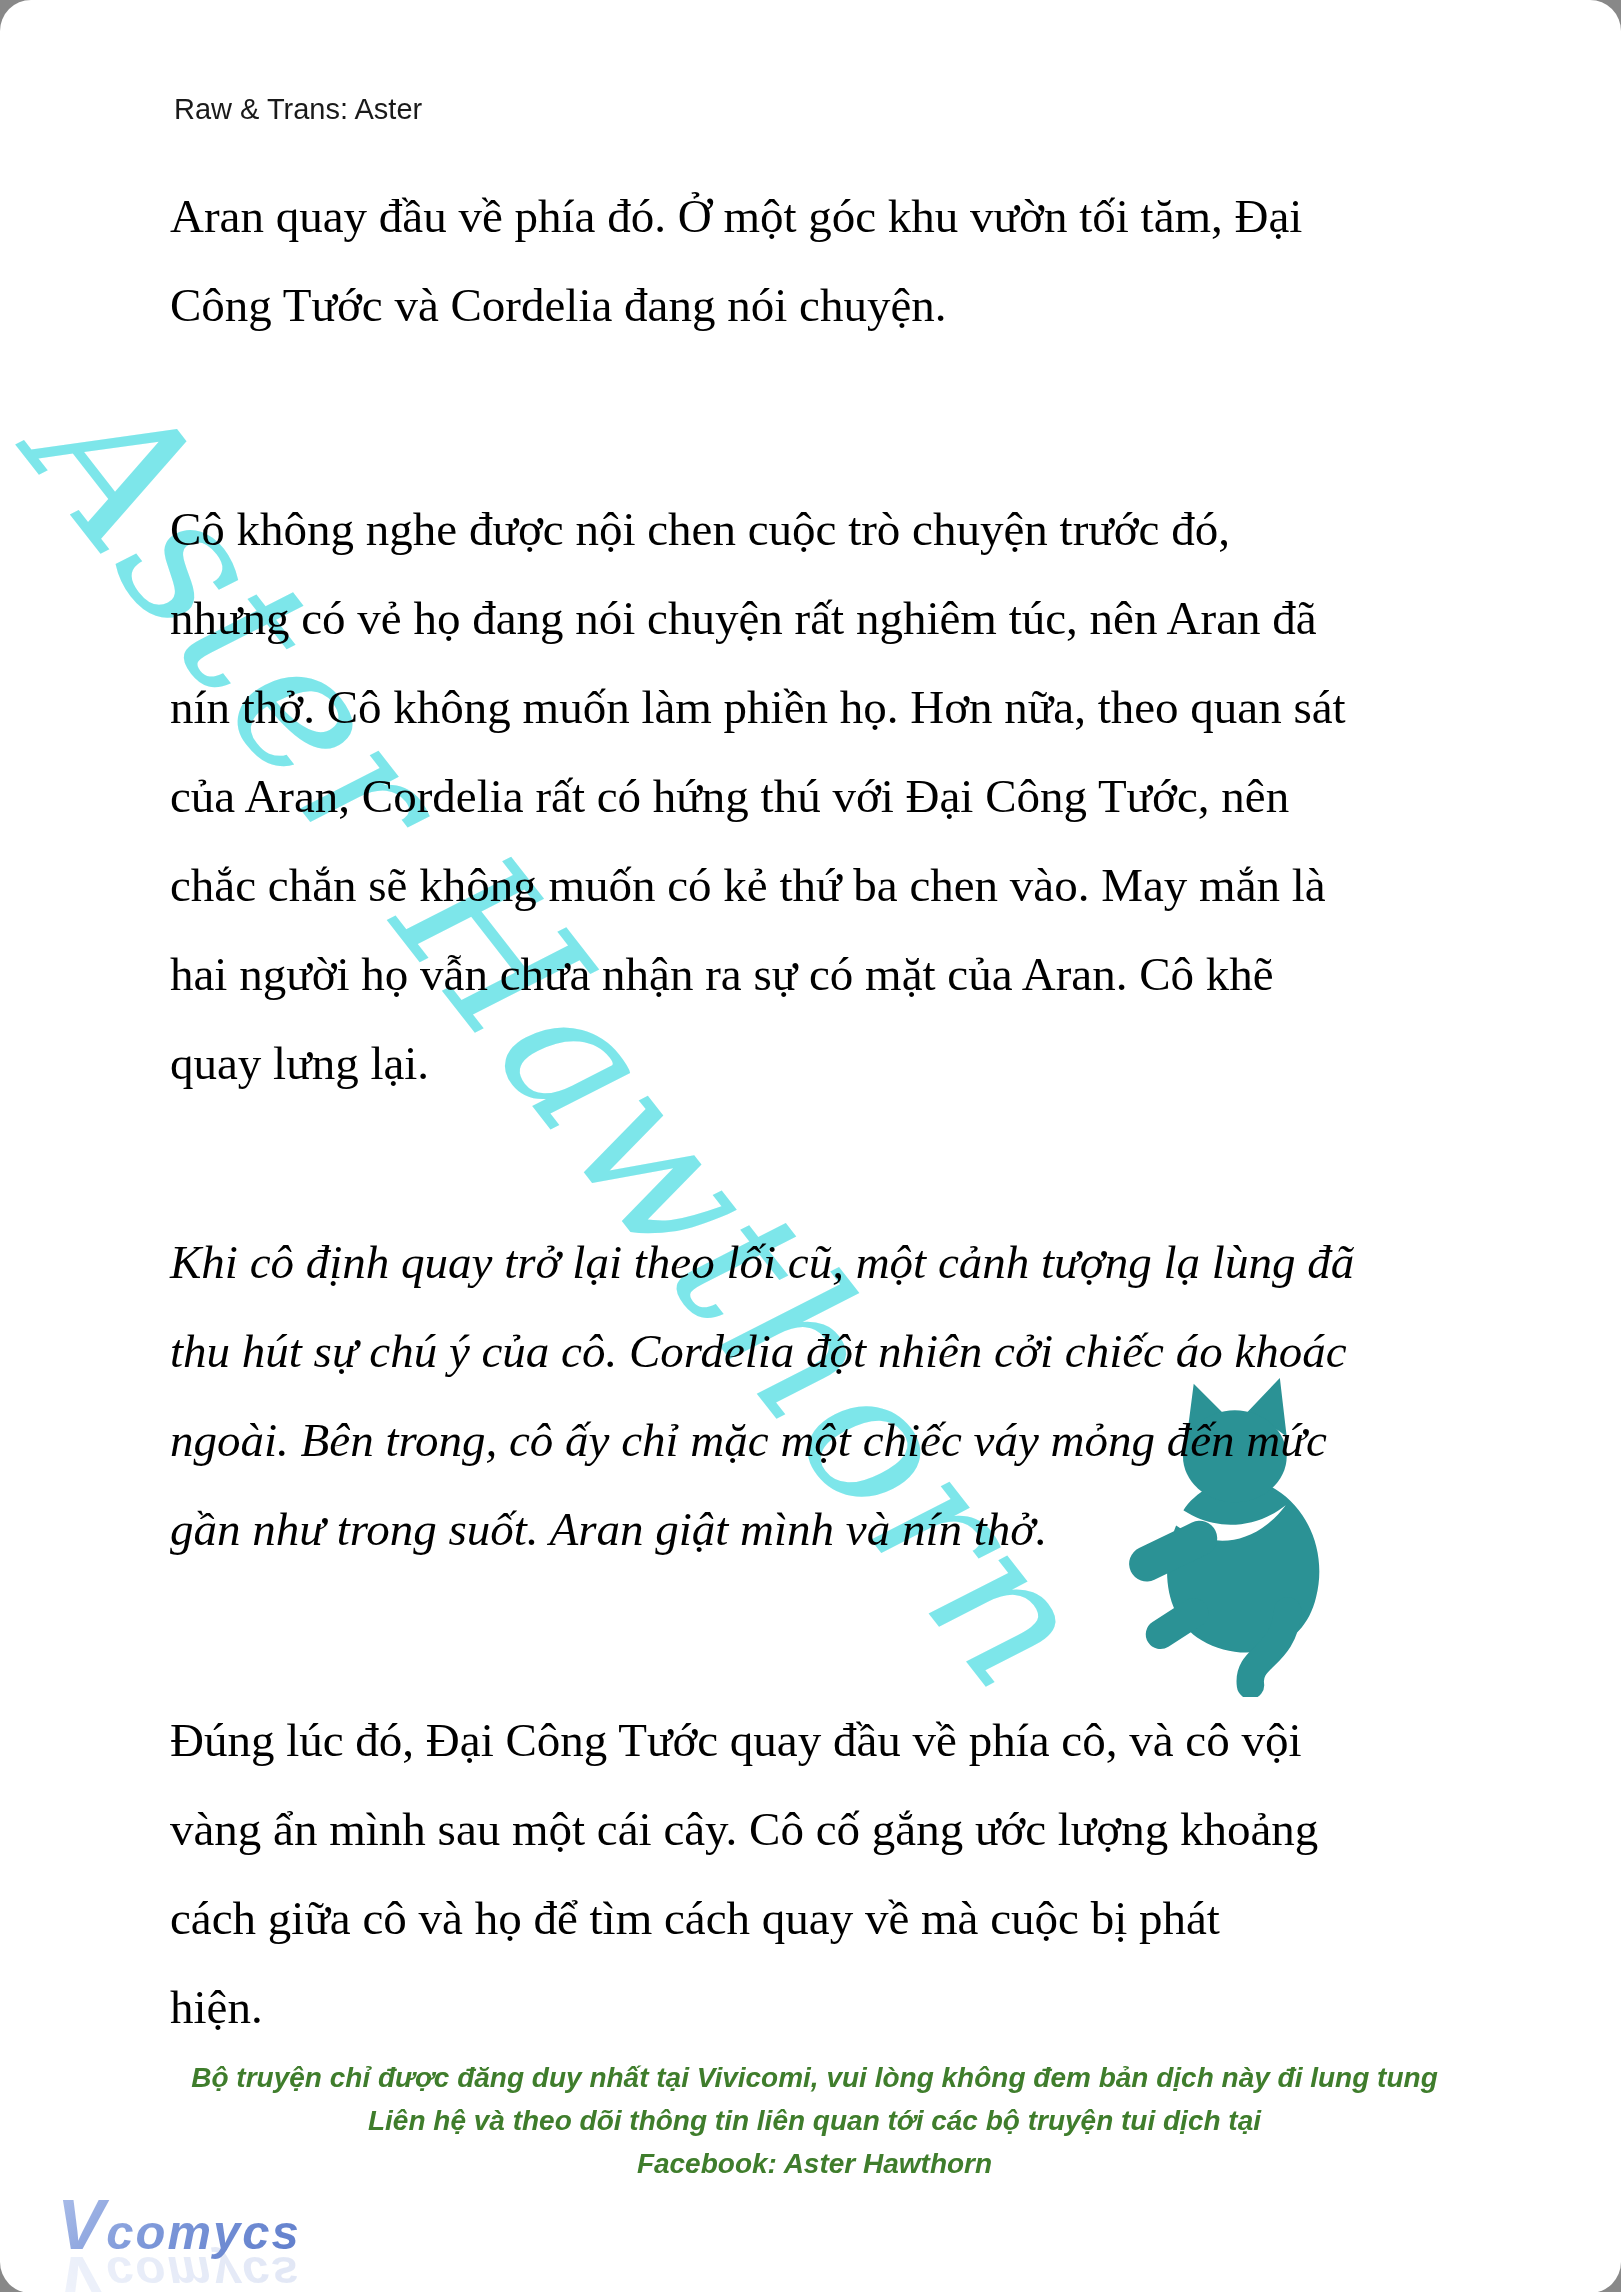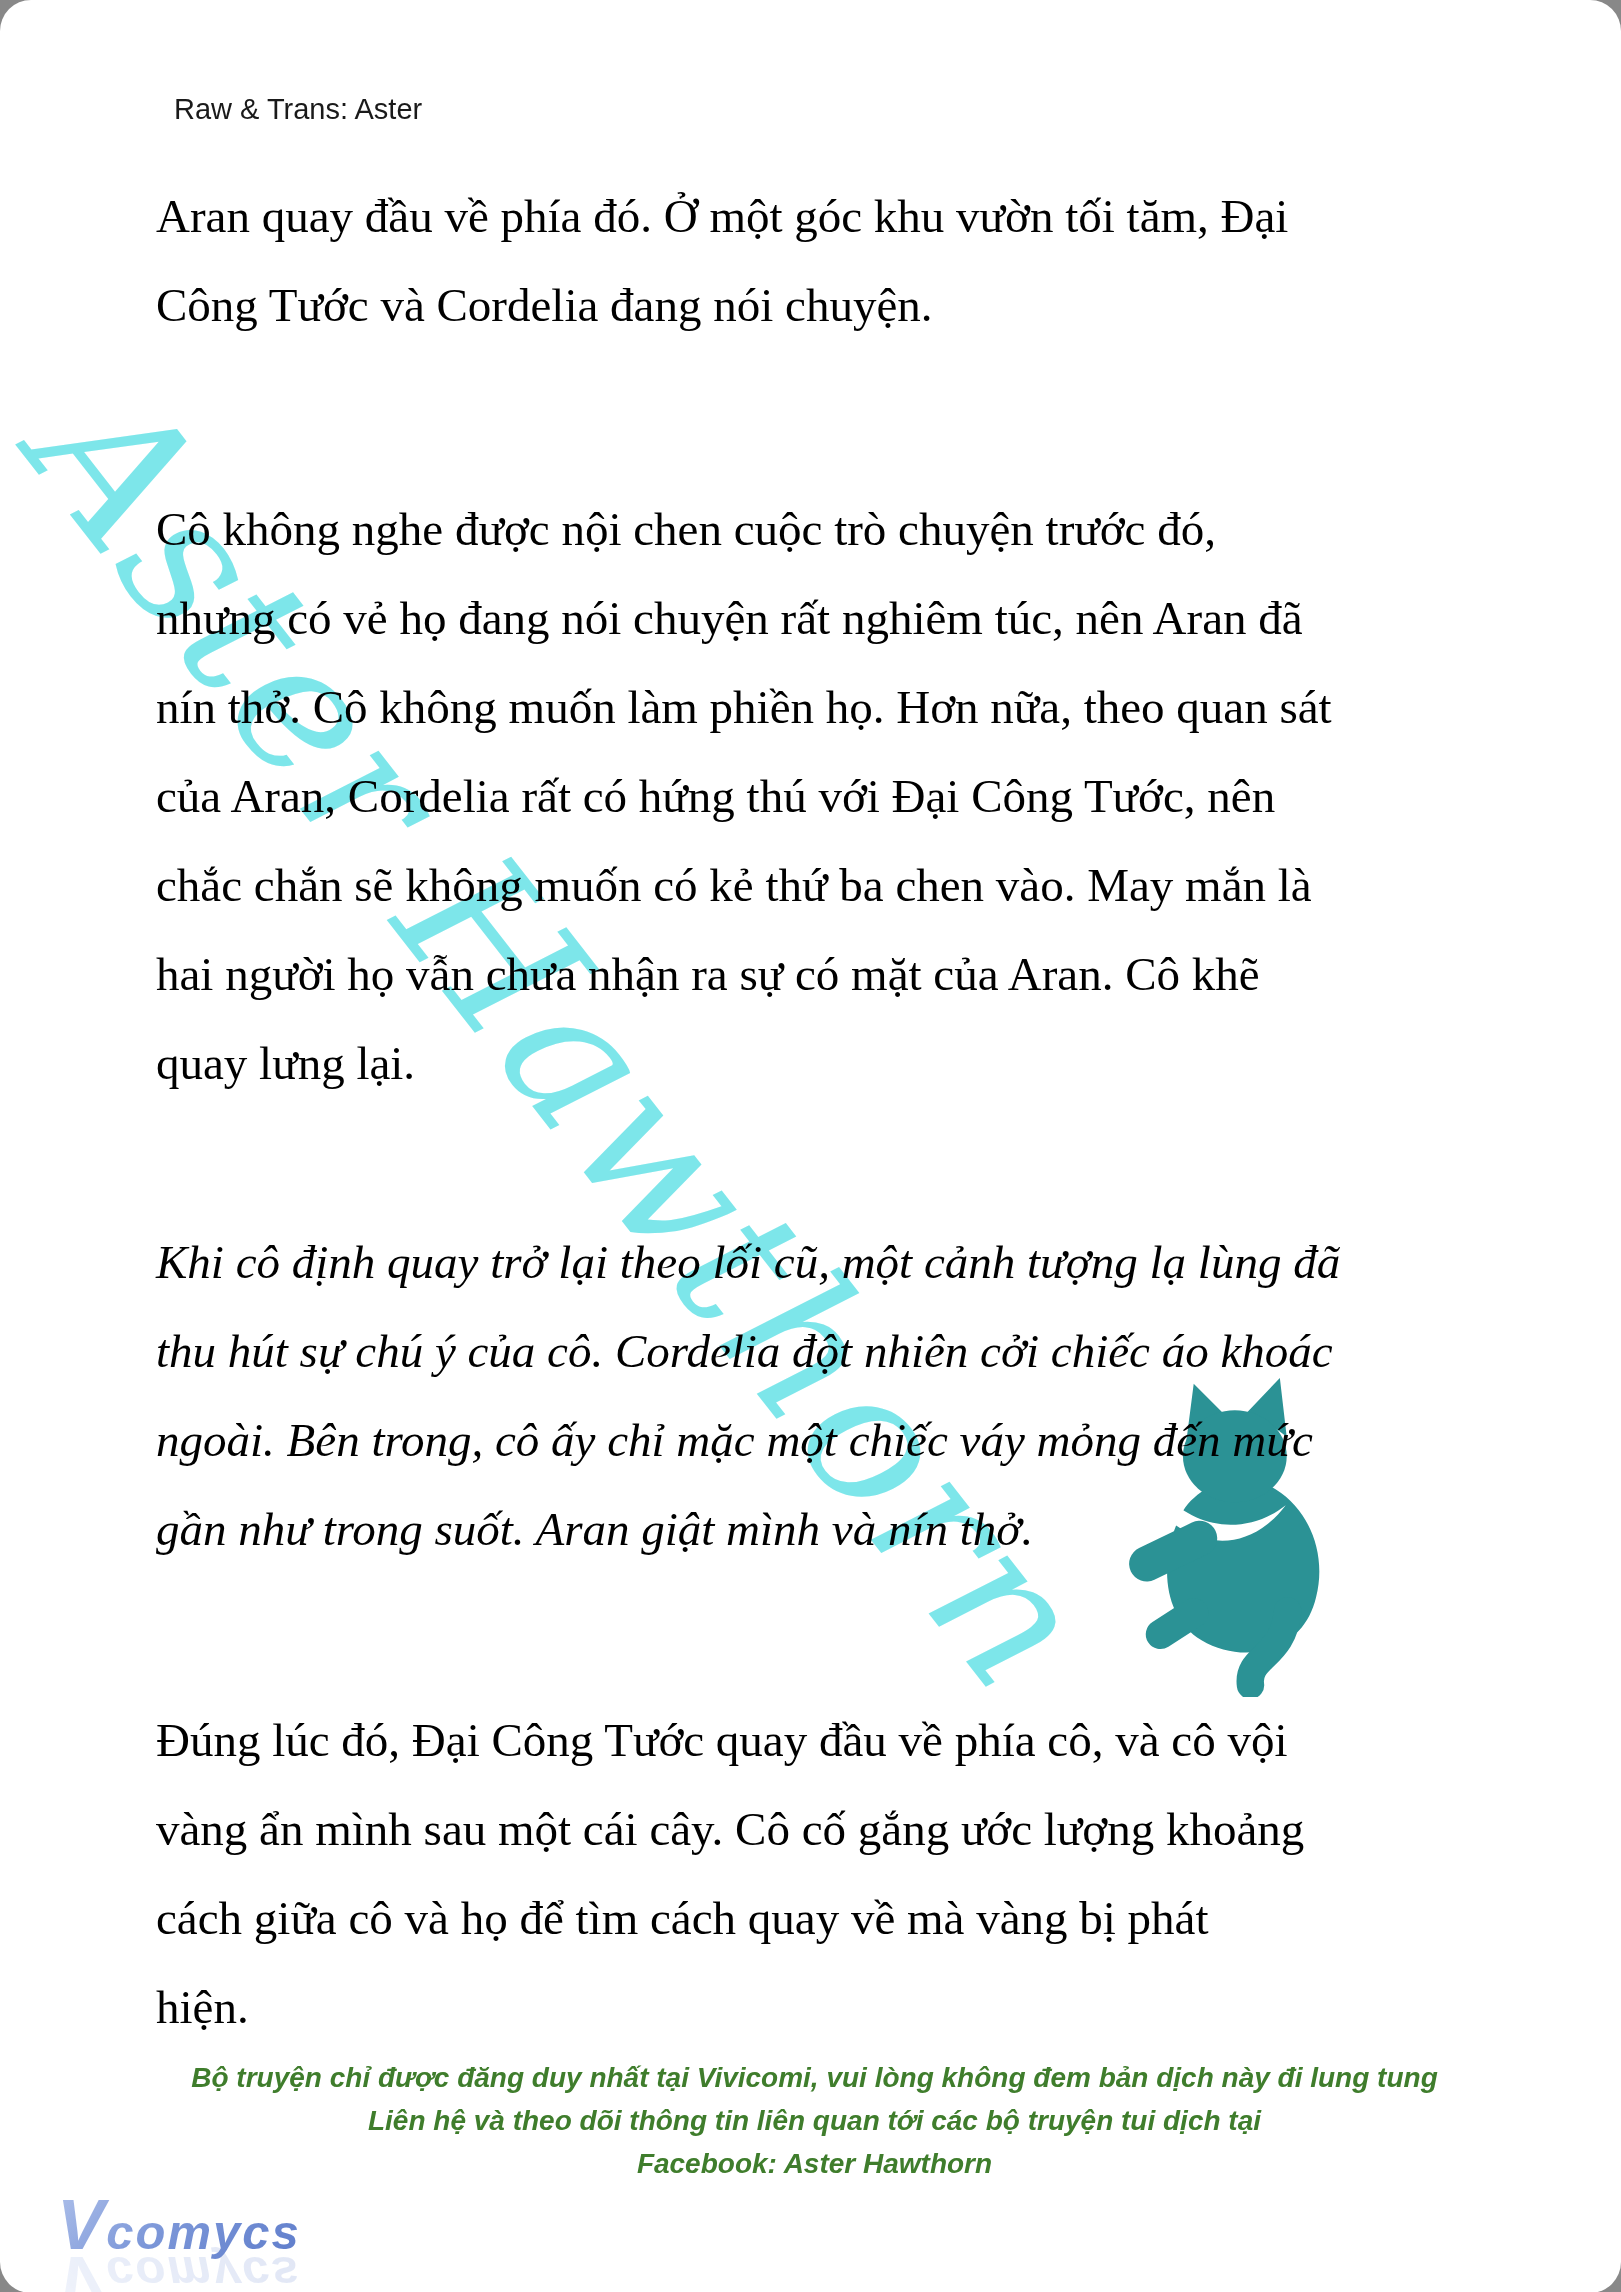--- a/index.html
+++ b/index.html
@@ -41,21 +41,21 @@
   .cat {
     position: absolute;
     left: 1129px;
     top: 1374px;
     width: 196px;
     height: 323px;
     z-index: 2;
   }
   .para {
     position: absolute;
-    left: 156px;
+    left: 170px;
     width: 1353px;
     font-size: 47px;
     line-height: 89px;
     color: #000;
     z-index: 3;
   }
   .para-line { white-space: nowrap; }
   #para1 { top: 172px; }
   #para2 { top: 485px; }
   #para3 { top: 1218px; font-style: italic; }
@@ -144,21 +144,21 @@
   <div class="para" id="para3">
     <div class="para-line">Khi cô định quay trở lại theo lối cũ, một cảnh tượng lạ lùng đã</div>
     <div class="para-line">thu hút sự chú ý của cô. Cordelia đột nhiên cởi chiếc áo khoác</div>
     <div class="para-line">ngoài. Bên trong, cô ấy chỉ mặc một chiếc váy mỏng đến mức</div>
     <div class="para-line">gần như trong suốt. Aran giật mình và nín thở.</div>
   </div>
 
   <div class="para" id="para4">
     <div class="para-line">Đúng lúc đó, Đại Công Tước quay đầu về phía cô, và cô vội</div>
     <div class="para-line">vàng ẩn mình sau một cái cây. Cô cố gắng ước lượng khoảng</div>
-    <div class="para-line">cách giữa cô và họ để tìm cách quay về mà vàng bị phát</div>
+    <div class="para-line">cách giữa cô và họ để tìm cách quay về mà cuộc bị phát</div>
     <div class="para-line">hiện.</div>
   </div>
 
   <div class="footer">
     <div>Bộ truyện chỉ được đăng duy nhất tại Vivicomi, vui lòng không đem bản dịch này đi lung tung</div>
     <div>Liên hệ và theo dõi thông tin liên quan tới các bộ truyện tui dịch tại</div>
     <div>Facebook: Aster Hawthorn</div>
   </div>
 
   <div class="logo-wrap">

